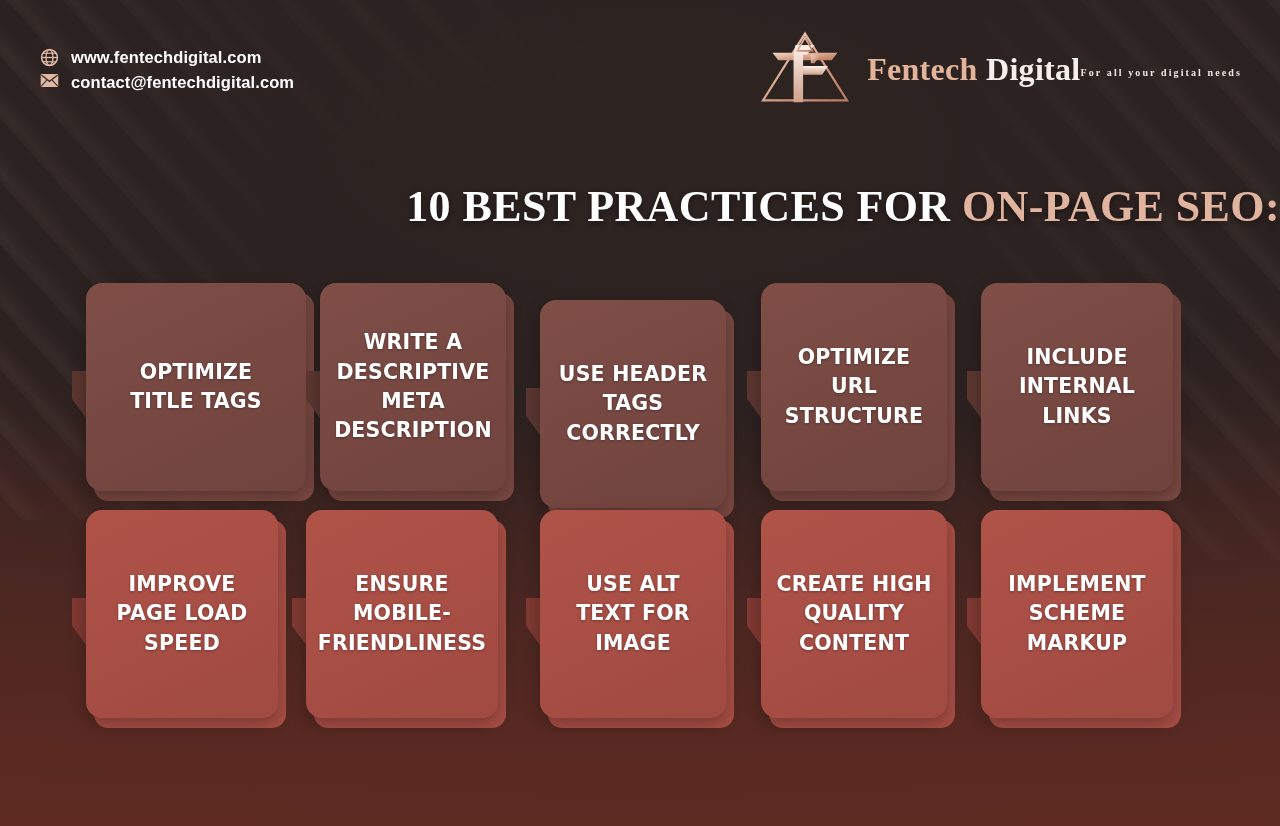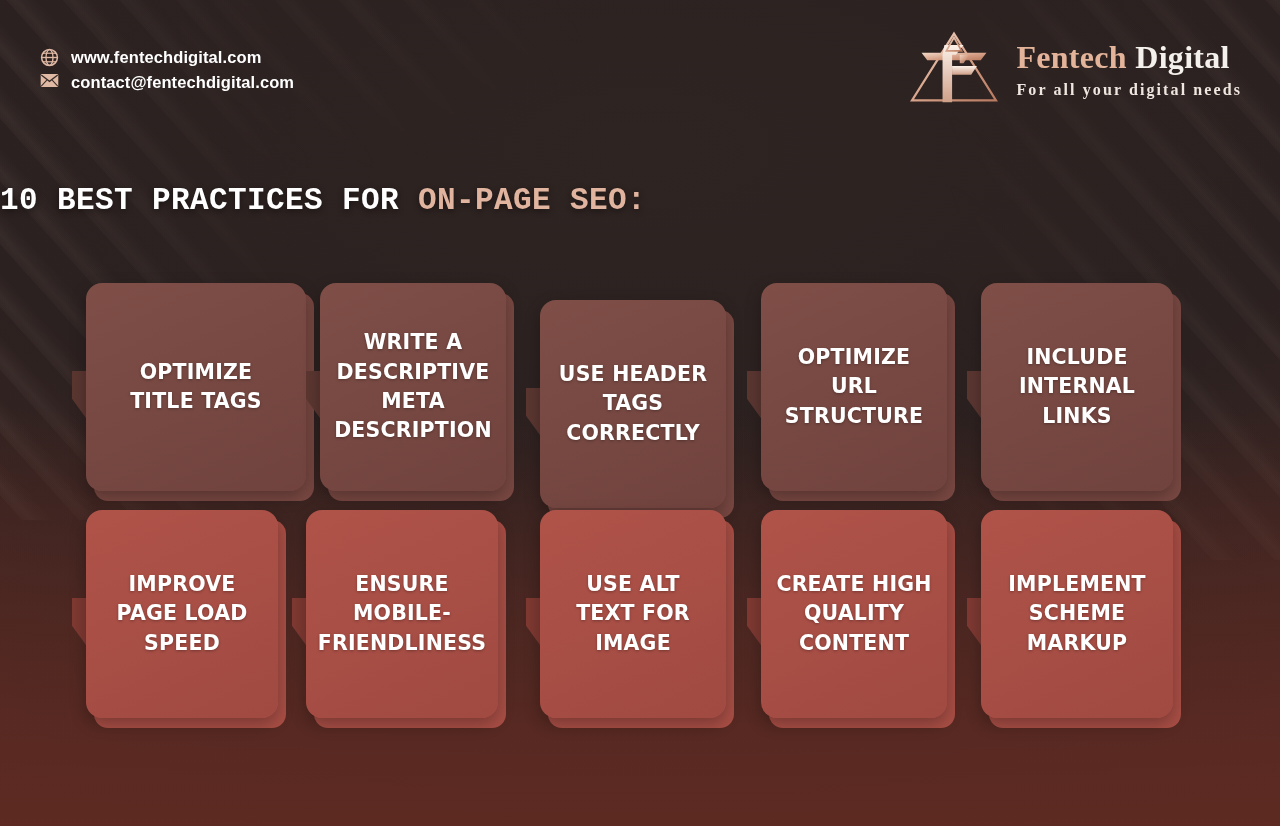--- a/index.html
+++ b/index.html
@@ -72,40 +72,40 @@
   .contact-text{
     color:#ffffff; font-size:16.5px; font-weight:700; letter-spacing:.1px;
     font-family:"Liberation Sans", sans-serif; white-space:nowrap;
   }
 
   .logo-block{
     position:absolute; right:38px; top:26px;
     display:flex; align-items:center; gap:14px;
   }
   .logo-mark{ width:96px; height:84px; display:block; }
-  .logo-words{ display:flex; flex-direction:column; padding-top:4px; }
+  .logo-words{ display:flex; flex-direction:row; align-items:center; padding-top:4px; }
   .logo-name{
     font-family:"Liberation Serif", serif;
     font-size:32px; font-weight:700; line-height:1.04; white-space:nowrap;
     letter-spacing:.3px;
   }
   .logo-name .w1{ color:#e3b49a; }
   .logo-name .w2{ color:#f4f0ec; }
   .logo-tag{
     font-family:"Liberation Serif", serif;
-    font-size:16px; font-weight:700; color:#efe6df;
+    font-size:10px; font-weight:700; color:#efe6df;
     letter-spacing:2.1px; margin-top:6px; white-space:nowrap;
   }
 
   
   .headline{
     position:absolute; left:0; right:0; top:185px;
-    text-align:left;
-    font-family:Liberation Mono, monospace;
-    font-size:31px; font-weight:700; letter-spacing:.4px;
+    text-align:right;
+    font-family:Liberation Serif, serif;
+    font-size:44px; font-weight:700; letter-spacing:.4px;
     line-height:1;
     white-space:nowrap;
     text-shadow:0 2px 6px rgba(0,0,0,.45);
   }
   .headline .hl-white{ color:#ffffff; }
   .headline .hl-accent{ color:#e0b49e; }
 
   
   .grid{
     position:absolute; left:86px; top:283px; width:1108px;

